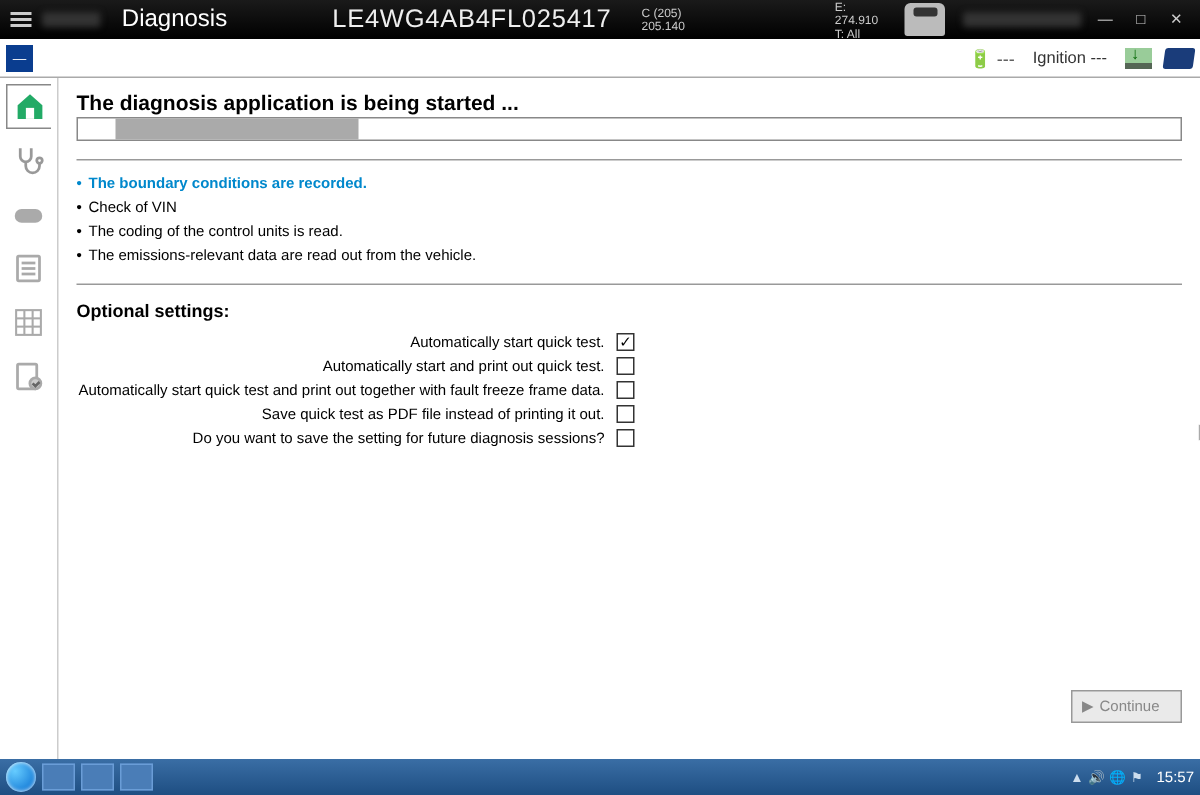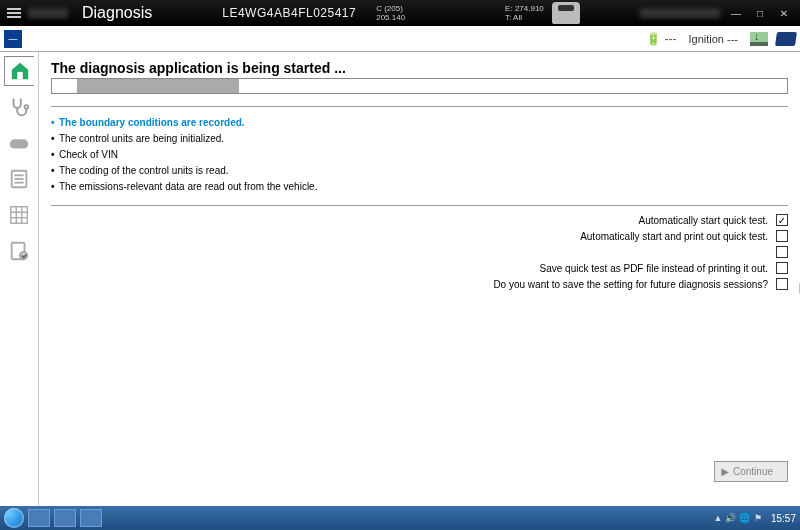--- a/index.html
+++ b/index.html
@@ -3,21 +3,21 @@
 <meta charset="utf-8">
 <style>
 * { margin: 0; padding: 0; box-sizing: border-box; }
 body { font-family: Arial, sans-serif; font-size: 11px; background: #fff; width: 800px; height: 530px; overflow: hidden; position: relative; }
 
 .titlebar { height: 26px; background: linear-gradient(#1a1a1a, #000); color: #fff; display: flex; align-items: center; padding: 0 4px; }
 .titlebar .menu-icon { width: 20px; display: flex; flex-direction: column; gap: 2px; cursor: pointer; padding: 3px; }
 .titlebar .menu-icon span { height: 2px; background: #ccc; }
 .titlebar .blur { width: 40px; height: 10px; background: #333; filter: blur(2px); border-radius: 2px; margin: 0 4px; }
 .titlebar .app-name { margin: 0 10px; font-size: 16px; }
-.titlebar .vin { margin-left: 60px; font-size: 12px; letter-spacing: 0.5px; color: #eee; }
+.titlebar .vin { margin-left: 60px; font-size: 17px; letter-spacing: 0.5px; color: #eee; }
 .titlebar .col { font-size: 8px; line-height: 9px; margin-left: 20px; color: #ccc; }
 .titlebar .spacer { flex: 1; }
 .titlebar .win-btn { width: 24px; text-align: center; color: #ccc; cursor: pointer; font-size: 10px; }
 .titlebar .robot { width: 28px; height: 22px; background: #bbb; border-radius: 4px 4px 2px 2px; margin: 0 8px; position: relative; }
 .titlebar .robot::before { content: ""; position: absolute; top: 3px; left: 6px; width: 16px; height: 6px; background: #333; border-radius: 2px; }
 
 .toolbar { height: 26px; background: #fff; border-bottom: 1px solid #aaa; display: flex; align-items: center; padding: 0 4px; }
 .toolbar .home-btn { width: 18px; height: 18px; background: #0a3d8f; display: flex; align-items: center; justify-content: center; color: #fff; font-size: 9px; cursor: pointer; }
 .toolbar .right { margin-left: auto; display: flex; align-items: center; gap: 8px; }
 .toolbar .battery { font-size: 12px; color: #555; }
@@ -39,21 +39,21 @@
 .progress-bar { width: 100%; height: 16px; border: 1px solid #888; background: #fff; position: relative; margin-bottom: 12px; }
 .progress-bar .fill { position: absolute; left: 25px; top: 0; width: 22%; height: 100%; background: #aaa; }
 .hr { border: none; border-top: 1px solid #999; margin: 4px 0 8px; }
 
 ul.steps { list-style: none; margin-bottom: 10px; }
 ul.steps li { font-size: 10px; line-height: 16px; position: relative; padding-left: 8px; }
 ul.steps li::before { content: "•"; position: absolute; left: 0; font-weight: bold; }
 ul.steps li.current { color: #0088cc; font-weight: bold; }
 
 h3.optional { font-size: 12px; font-weight: bold; margin: 10px 0 8px; }
-.opt-row { display: flex; align-items: center; justify-content: flex-end; margin: 4px 0; }
+.opt-row { display: flex; align-items: center; justify-content: flex-start; margin: 4px 0; }
 .opt-row .lbl { width: 360px; text-align: right; font-size: 10px; padding-right: 8px; }
 .opt-row .cb { width: 12px; height: 12px; border: 1px solid #333; display: flex; align-items: center; justify-content: center; font-size: 10px; cursor: pointer; }
 
 .right-arrow { position: absolute; right: -10px; top: 50%; color: #aaa; font-size: 14px; }
 
 .footer { position: absolute; bottom: 24px; right: 12px; }
 .continue-btn { background: #eaeaea; border: 1px solid #999; padding: 4px 14px 4px 6px; font-size: 10px; color: #888; display: flex; align-items: center; gap: 4px; cursor: pointer; }
 .continue-btn .arrow { color: #888; }
 
 .taskbar { position: absolute; bottom: 0; left: 0; right: 0; height: 24px; background: linear-gradient(#3a6ea5, #1e4e82); display: flex; align-items: center; padding: 0 4px; }
@@ -146,36 +146,37 @@
   </div>
 
   <div class="content">
     <h2 class="heading">The diagnosis application is being started ...</h2>
     <div class="progress-bar">
         <div class="fill"></div>
       </div>
     <hr class="hr">
     <ul class="steps">
       <li class="current">The boundary conditions are recorded.</li>
-      <li>The control units are being initialized.</li>
       <li>Check of VIN</li>
       <li>The coding of the control units is read.</li>
       <li>The emissions-relevant data are read out from the vehicle.</li>
     </ul>
     <hr class="hr">
+    <h3 class="optional">Optional settings:</h3>
 
     <div class="opt-row">
       <div class="lbl">Automatically start quick test.</div>
       <div class="cb">✓</div>
     </div>
     <div class="opt-row">
       <div class="lbl">Automatically start and print out quick test.</div>
       <div class="cb"></div>
     </div>
     <div class="opt-row">
+      <div class="lbl">Automatically start quick test and print out together with fault freeze frame data.</div>
       <div class="cb"></div>
     </div>
     <div class="opt-row">
       <div class="lbl">Save quick test as PDF file instead of printing it out.</div>
       <div class="cb"></div>
     </div>
     <div class="opt-row">
       <div class="lbl">Do you want to save the setting for future diagnosis sessions?</div>
       <div class="cb"></div>
     </div>

